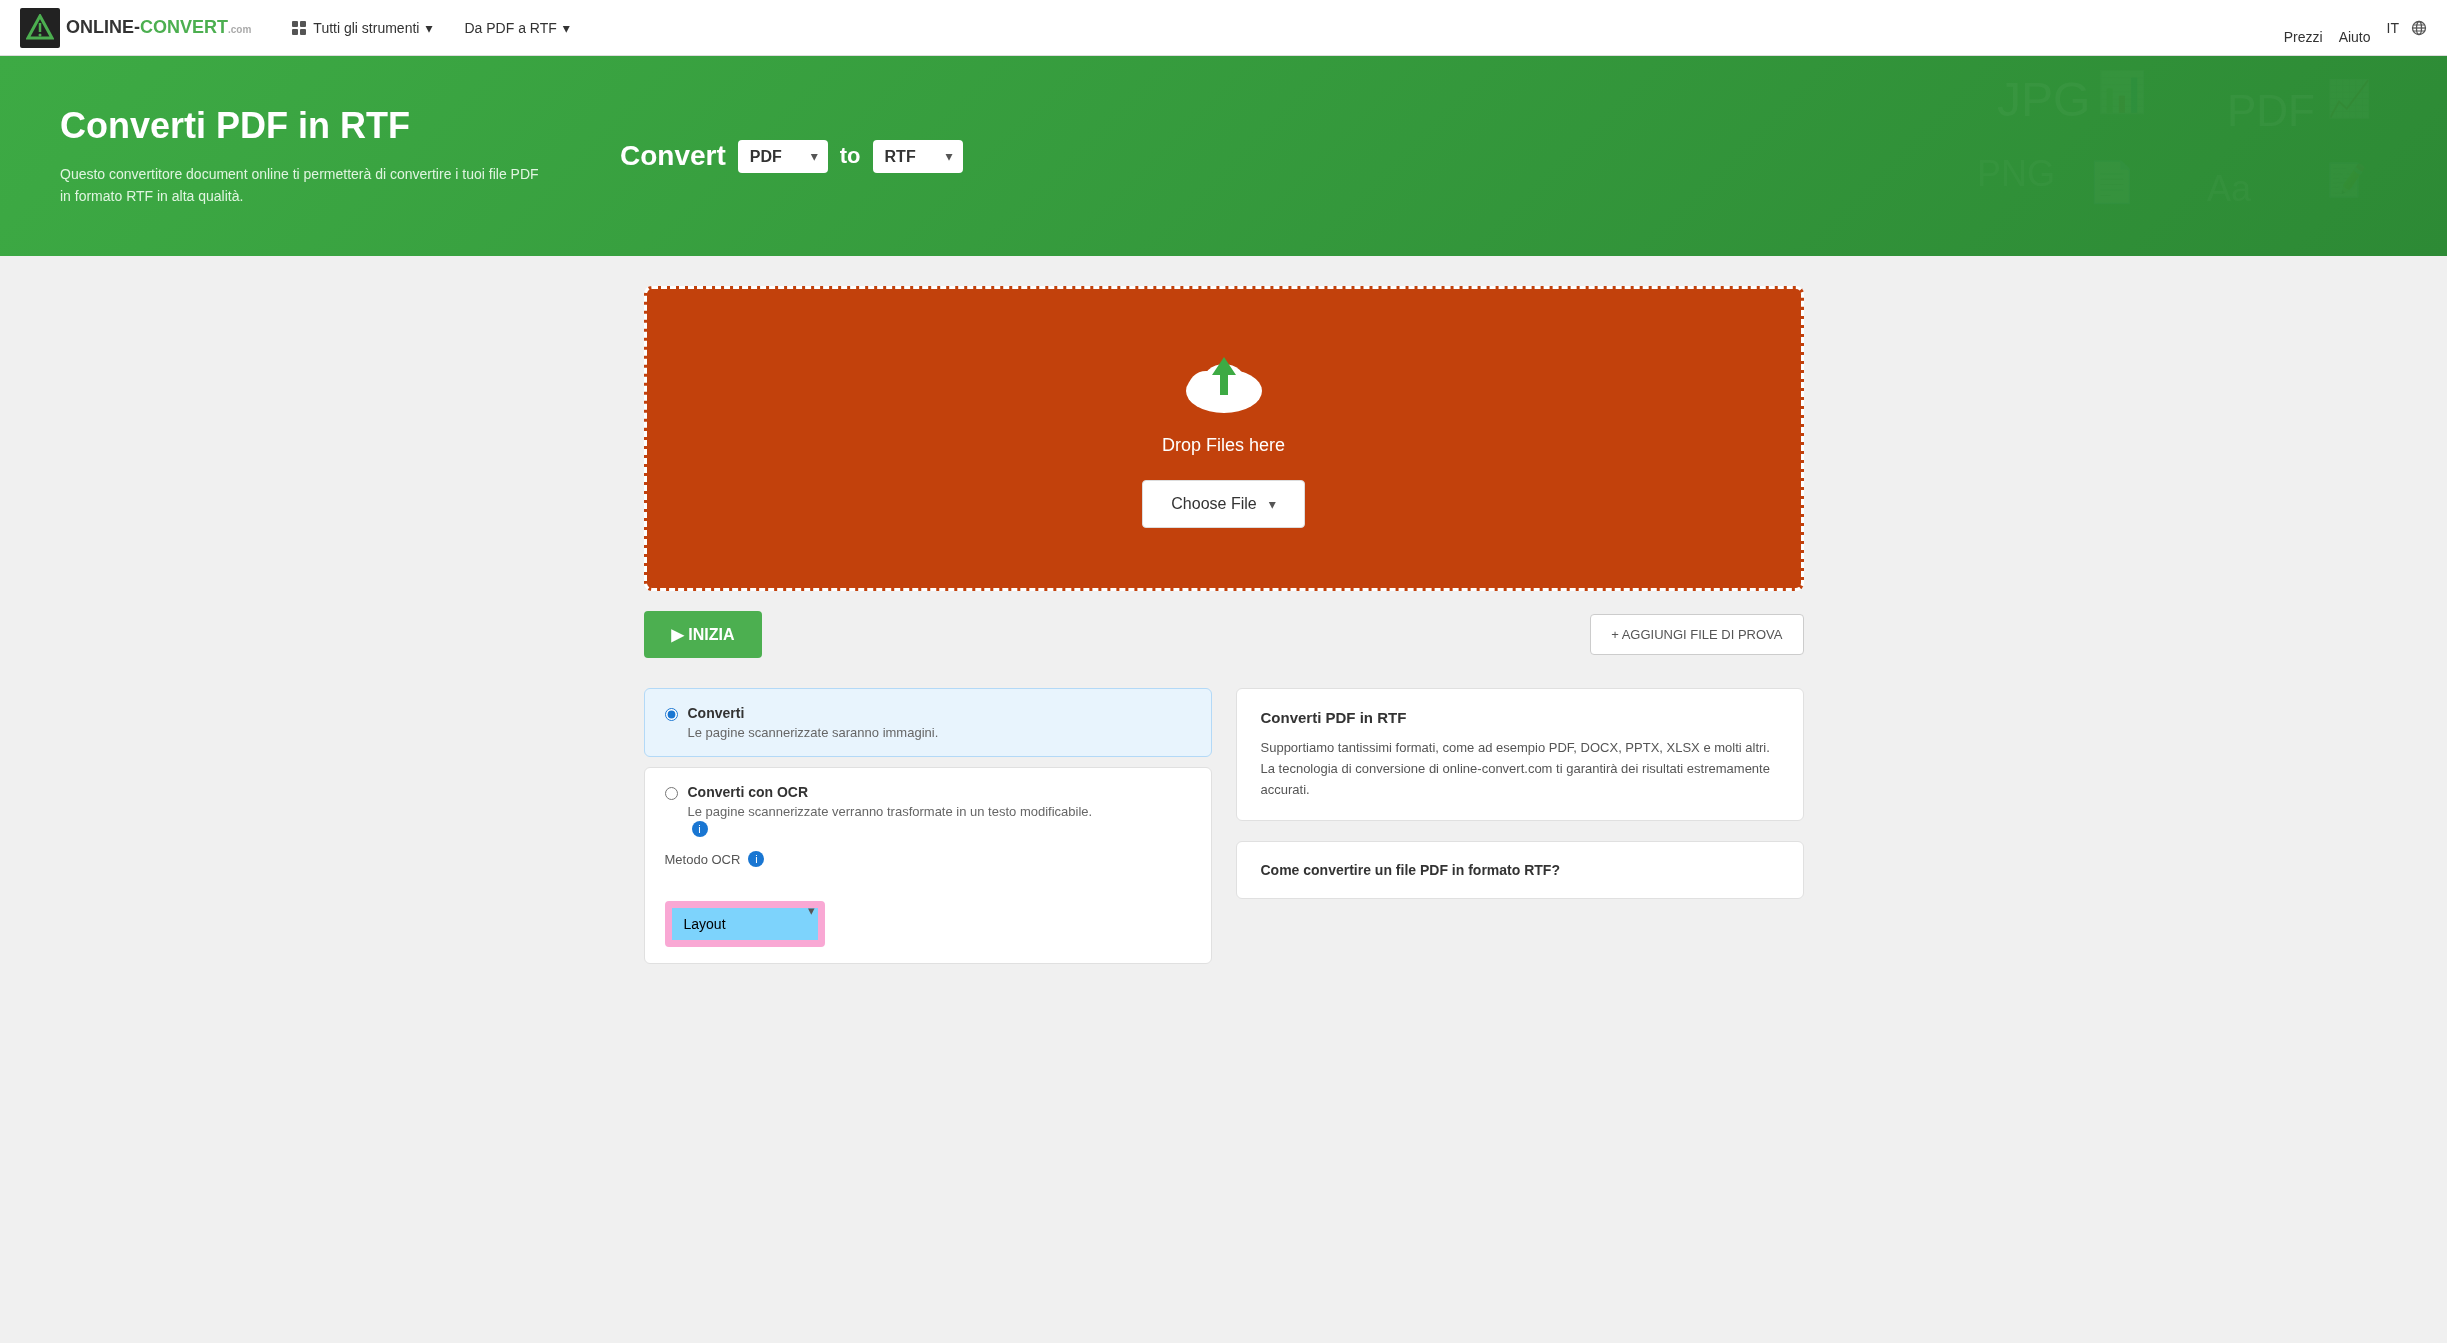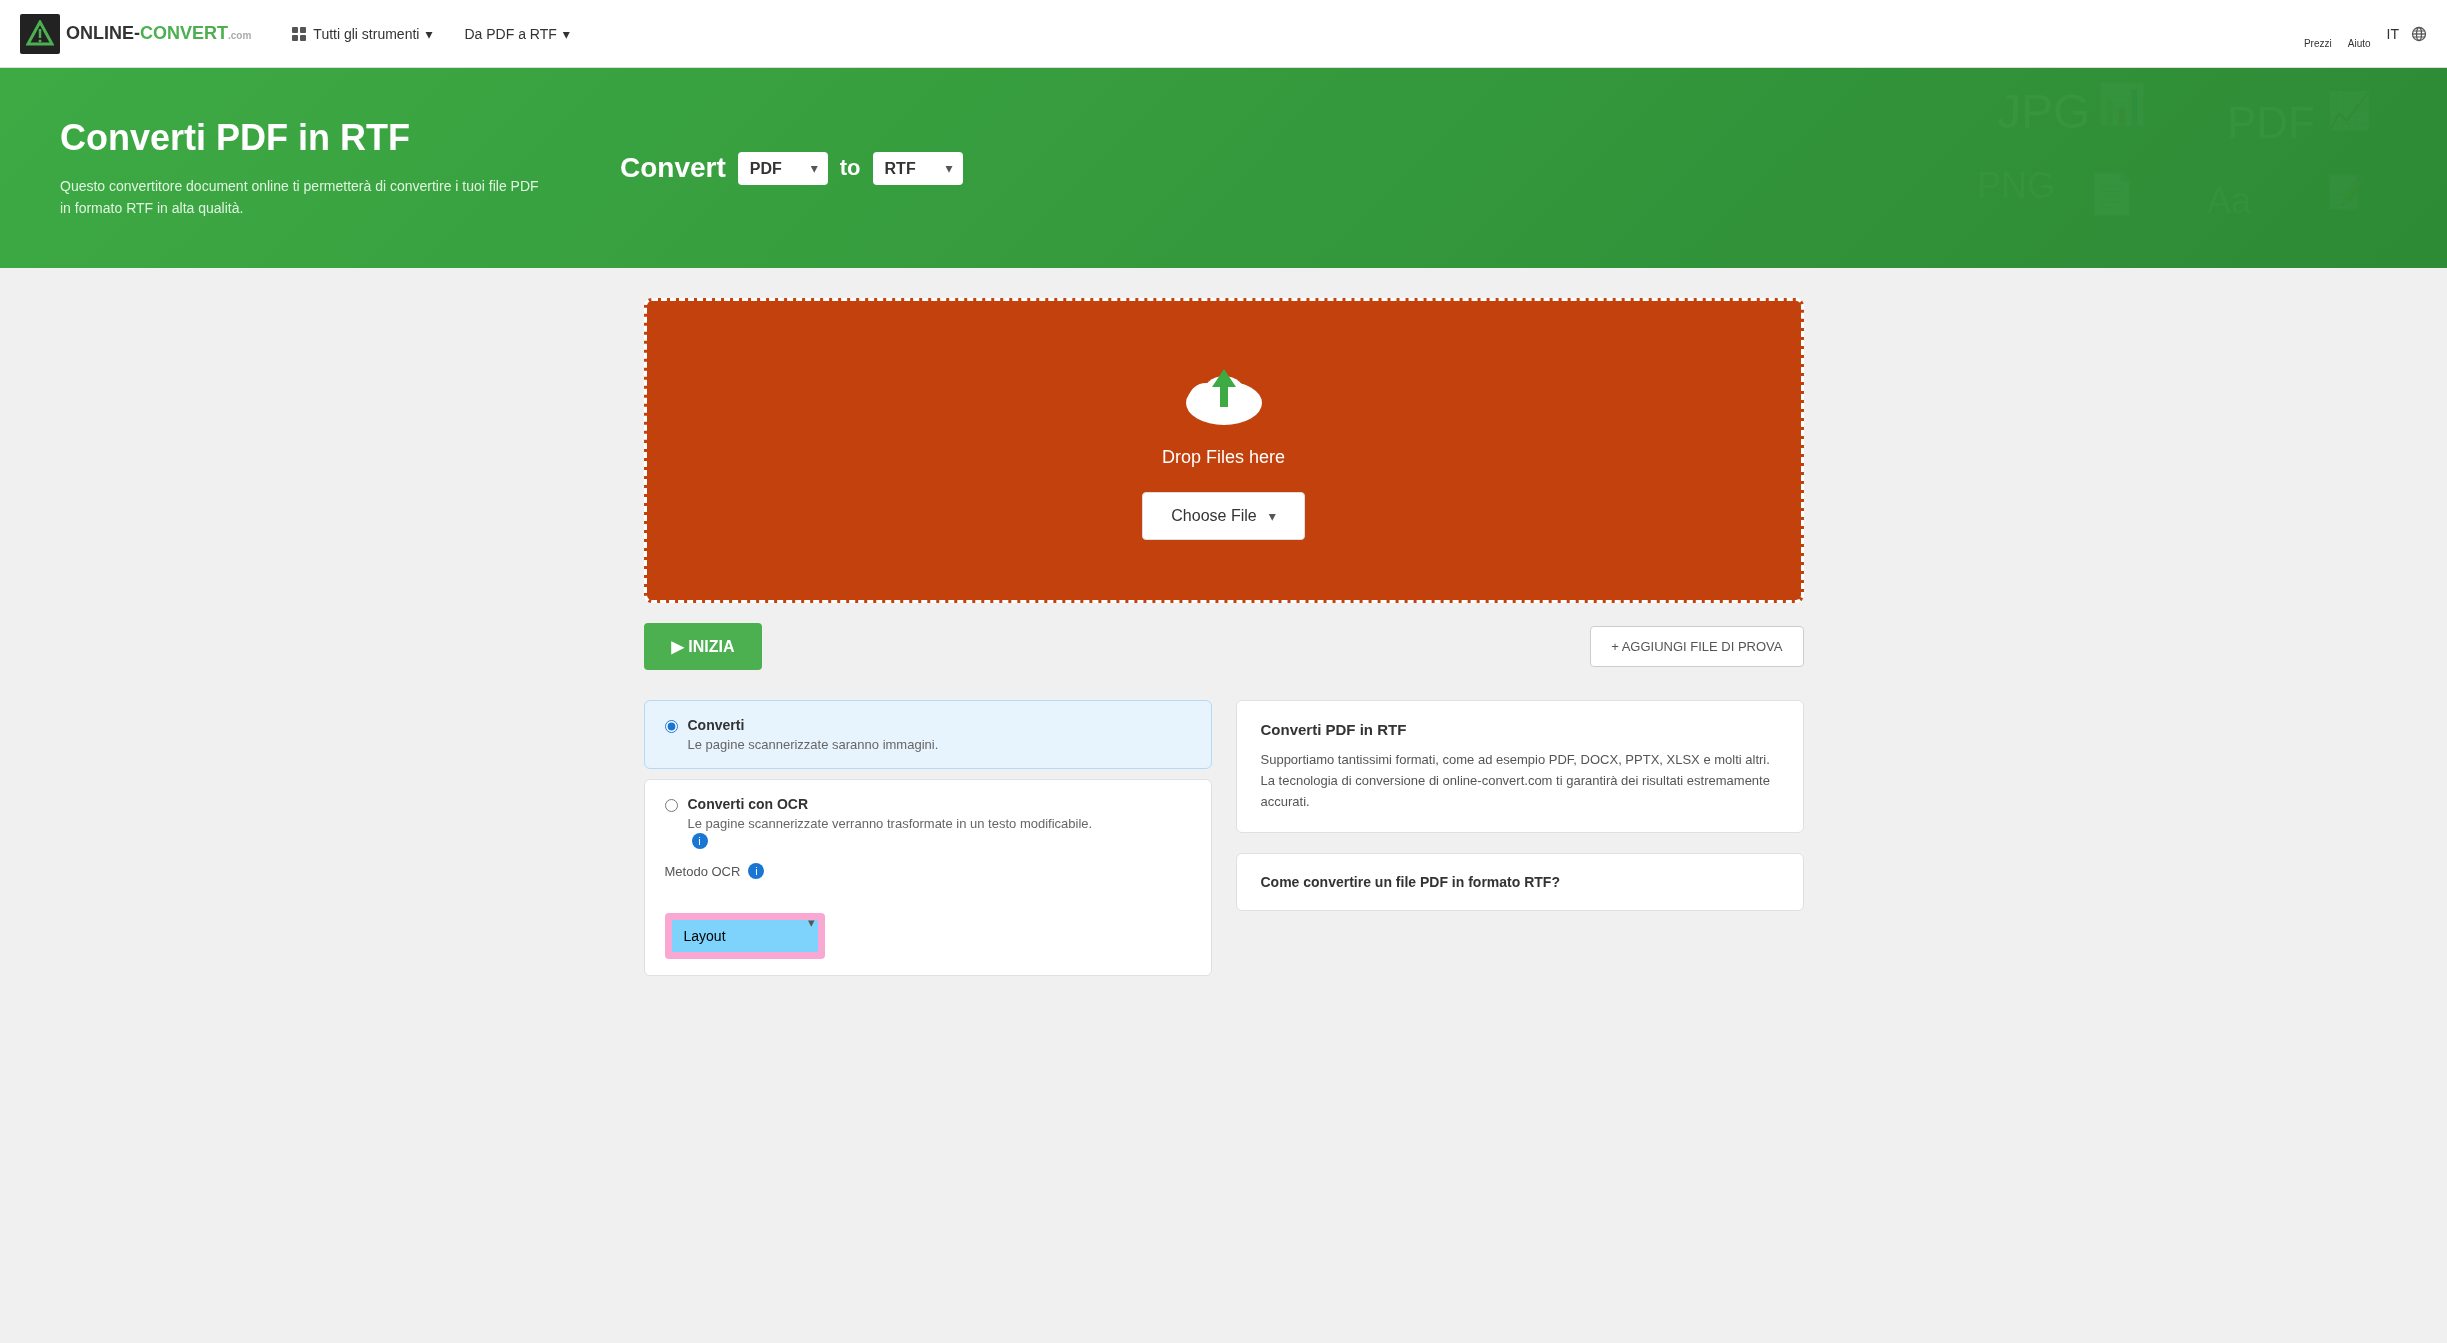--- a/index.html
+++ b/index.html
@@ -5,21 +5,21 @@
     * { box-sizing: border-box; margin: 0; padding: 0; }
     body { font-family: Arial, sans-serif; background: #f0f0f0; color: #333; }
 
     
     .navbar {
       background: #fff;
       border-bottom: 1px solid #ddd;
       display: flex;
       align-items: center;
       padding: 0 20px;
-      height: 68px;
+      height: 56px;
       gap: 0;
     }
     .navbar-logo {
       display: flex;
       align-items: center;
       gap: 6px;
       margin-right: 24px;
       text-decoration: none;
     }
     .logo-icon {
@@ -55,21 +55,21 @@
     }
     .nav-spacer { flex: 1; }
     .nav-right {
       display: flex;
       align-items: center;
       gap: 16px;
     }
     .nav-right a {
       text-decoration: none;
       color: #333;
-      font-size: 10px;
+      font-size: 14px;
       margin-top: 19px;
     }
     .nav-lang {
       display: flex;
       align-items: center;
       gap: 12px;
       font-size: 14px;
       cursor: pointer;
     }
 

